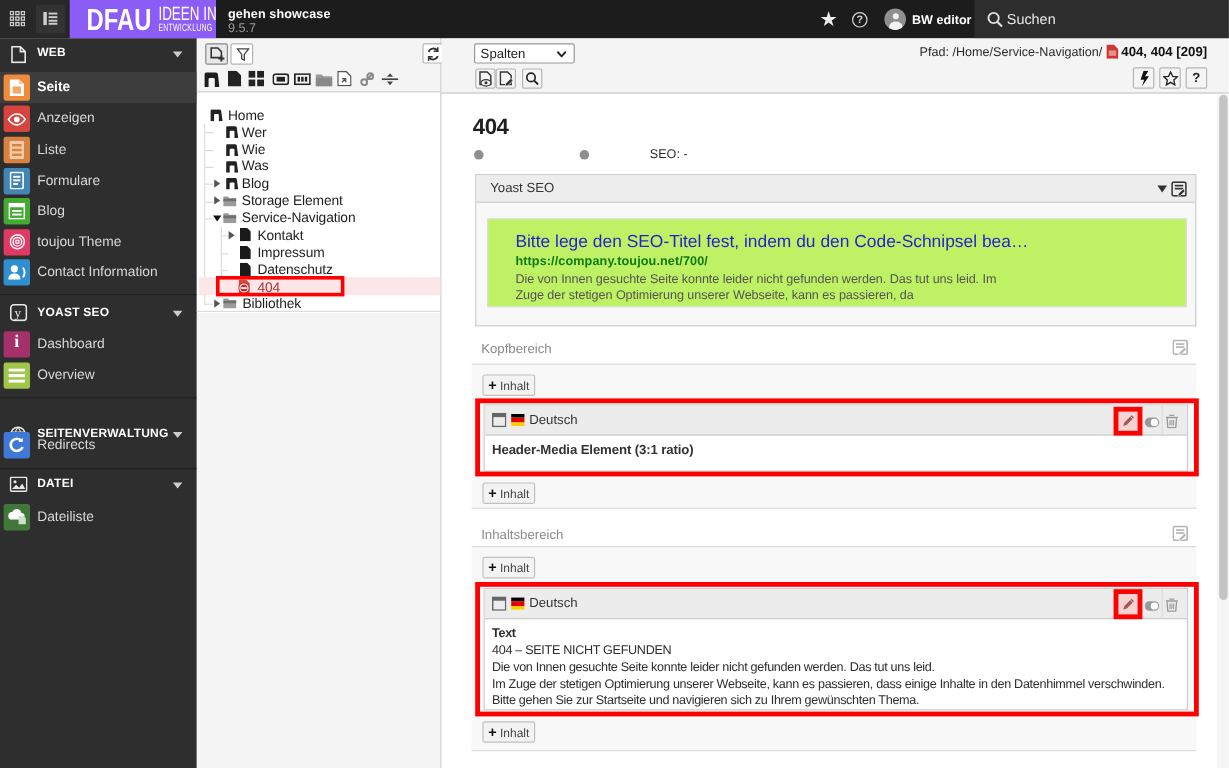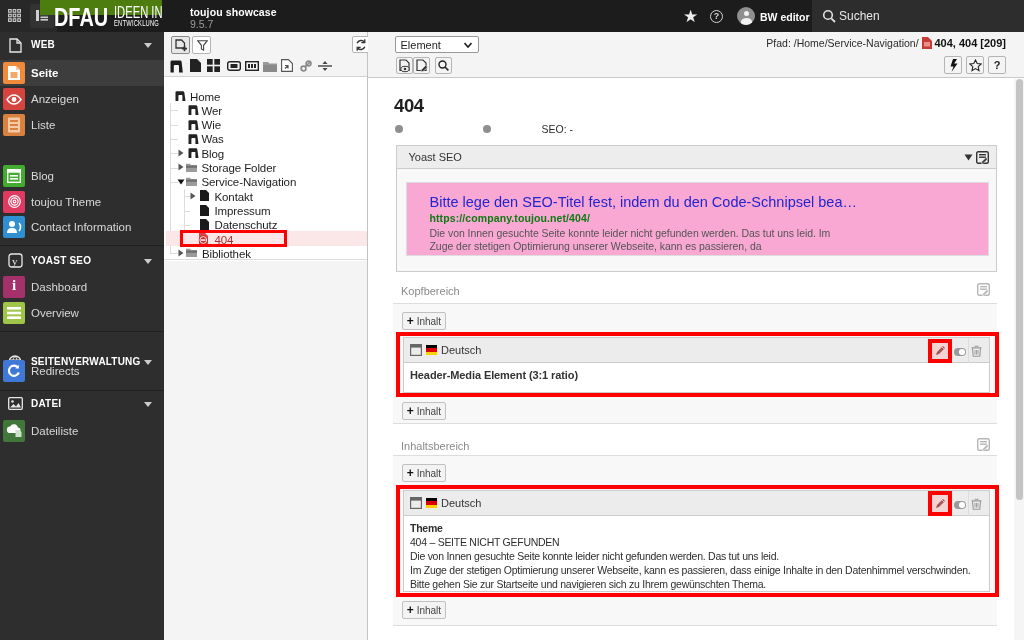--- a/index.html
+++ b/index.html
@@ -2,21 +2,21 @@
 <html><head>
 <meta charset="utf-8">
 <style>
 * { margin:0; padding:0; box-sizing:border-box; }
 html,body { width:1024px; height:640px; overflow:hidden; }
 body { font-family:"Liberation Sans", sans-serif; position:relative; background:#fff; }
 .abs { position:absolute; }
 
 #topbar { position:absolute; left:0; top:0; width:1024px; height:32px; background:#1c1c1c; }
 #tbleft { position:absolute; left:0; top:0; width:57px; height:32px; background:#282828; }
-#tblogo { position:absolute; left:40px; top:0; width:122px; height:15px; background:#4d7c0f; }
+#tblogo { position:absolute; left:58px; top:0; width:122px; height:32px; background:#8b5cf6; }
 #tbsearch { position:absolute; left:812px; top:0; width:212px; height:32px; background:#2d2d2d; }
 .dfau { position:absolute; left:14px; top:3px; font-size:25.5px; font-weight:bold; color:#fff; transform:scaleX(0.78); transform-origin:left top; letter-spacing:0px; }
 .ideen { position:absolute; left:74px; top:0; color:#fff; font-weight:normal;}
 .ideen .l1 { position:absolute; left:0; top:4px; font-size:16px; transform:scaleX(0.70); transform-origin:left top; white-space:nowrap; }
 .ideen .l2 { position:absolute; left:0; top:17.5px; font-size:8.8px; transform:scaleX(0.66); transform-origin:left top; letter-spacing:0.3px; white-space:nowrap; }
 
 #sidebar { position:absolute; left:0; top:32px; width:164px; height:608px; background:#2e2e2e; }
 .mmitem { position:absolute; left:0; width:164px; height:26px; }
 .mmicon { position:absolute; left:3px; top:2px; width:22px; height:22px; border-radius:2px; }
 .mmtext { position:absolute; left:31px; top:0; height:26px; line-height:26px; font-size:11.5px; color:#d8d8d8; white-space:nowrap; }
@@ -73,21 +73,21 @@
         </g>
     </svg>
   </div>
   <div id="tblogo">
     <div class="dfau">DFAU</div>
     <div class="ideen">
         <div class="l1">IDEEN IN</div>
         <div class="l2">ENTWICKLUNG</div>
       </div>
   </div>
-  <div class="abs" style="left:190px;top:6px;font-size:10.5px;font-weight:bold;color:#fff;letter-spacing:0.1px;">toujou showcase</div>
+  <div class="abs" style="left:190px;top:6px;font-size:10.5px;font-weight:bold;color:#fff;letter-spacing:0.1px;">gehen showcase</div>
   <div class="abs" style="left:190px;top:18px;font-size:10.5px;color:#9a9a9a;">9.5.7</div>
   <div class="abs" style="left:683px;top:6px;font-size:17px;color:#ededed;">★</div>
   <div class="abs" style="left:710px;top:9.5px;width:13px;height:13px;border:1.4px solid #d5d5d5;border-radius:50%;color:#d5d5d5;font-size:9px;font-weight:bold;text-align:center;line-height:11px;">?</div>
   <div class="abs" style="left:737px;top:7px;width:18px;height:18px;border-radius:50%;background:#8f8f8f;overflow:hidden;">
     <div class="abs" style="left:6.5px;top:3.5px;width:5.5px;height:5.5px;border-radius:50%;background:#f2f2f2;"></div>
     <div class="abs" style="left:3.5px;top:10.5px;width:11.5px;height:8px;border-radius:50% 50% 0 0;background:#f2f2f2;"></div>
   </div>
   <div class="abs" style="left:760px;top:10.5px;font-size:10.5px;font-weight:bold;color:#fff;">BW editor</div>
   <div id="tbsearch">
     <svg class="abs" style="left:10px;top:9px" width="14" height="14" viewBox="0 0 14 14">
@@ -129,20 +129,31 @@
   <div class="mmitem" style="top:80px;">
     <div class="mmicon" style="background:#d9823f;">
       <svg class="abs" style="left:4px;top:3px" width="14" height="16" viewBox="0 0 14 16">
           <rect x="1" y="0.5" width="12" height="15" rx="1" fill="#f3c9a8"></rect>
           <rect x="3" y="3" width="8" height="2" fill="#d9823f"></rect>
           <rect x="3" y="7" width="8" height="2" fill="#d9823f"></rect>
           <rect x="3" y="11" width="8" height="2" fill="#d9823f"></rect>
         </svg>
     </div>
     <div class="mmtext">Liste</div>
+  </div>
+  <div class="mmitem" style="top:105.5px;">
+    <div class="mmicon" style="background:#4285b7;">
+      <svg class="abs" style="left:5px;top:3.5px" width="12" height="15" viewBox="0 0 12 15">
+          <rect x="0.7" y="0.7" width="10.6" height="13.6" rx="1" fill="none" stroke="#fff" stroke-width="1.4"></rect>
+          <rect x="3" y="3.5" width="6" height="1.6" fill="#fff"></rect>
+          <rect x="3" y="6.5" width="6" height="1.6" fill="#fff"></rect>
+          <rect x="3" y="9.5" width="4" height="1.6" fill="#fff"></rect>
+        </svg>
+    </div>
+    <div class="mmtext">Formulare</div>
   </div>
   <div class="mmitem" style="top:131px;">
     <div class="mmicon" style="background:#43ab30;">
       <svg class="abs" style="left:4px;top:4px" width="14" height="14" viewBox="0 0 14 14">
           <rect x="0.7" y="0.7" width="12.6" height="12.6" fill="none" stroke="#fff" stroke-width="1.4"></rect>
           <rect x="0.7" y="0.7" width="12.6" height="3" fill="#fff"></rect>
           <rect x="3" y="6" width="8" height="1.6" fill="#fff"></rect>
           <rect x="3" y="9" width="8" height="1.6" fill="#fff"></rect>
         </svg>
     </div>
@@ -326,21 +337,21 @@
   <div class="guide" style="left:184px;top:224.5px;width:6px;height:1px;"></div>
   <div class="guide" style="left:184px;top:239px;width:10px;height:1px;"></div>
 
   <div class="abs" style="left:166px;top:231px;width:201px;height:14.5px;background:#fbe7e7;"></div>
 
   <div class="trow" style="left:190px;top:89.5px;">Home</div>
   <div class="trow" style="left:201.5px;top:103.8px;">Wer</div>
   <div class="trow" style="left:201.5px;top:118.1px;">Wie</div>
   <div class="trow" style="left:201.5px;top:132.4px;">Was</div>
   <div class="trow" style="left:201.5px;top:146.7px;">Blog</div>
-  <div class="trow" style="left:201.5px;top:161px;">Storage Folder</div>
+  <div class="trow" style="left:201.5px;top:161px;">Storage Element</div>
   <div class="trow" style="left:201.5px;top:175.3px;">Service-Navigation</div>
   <div class="trow" style="left:214.5px;top:189.6px;">Kontakt</div>
   <div class="trow" style="left:214.5px;top:203.9px;">Impressum</div>
   <div class="trow" style="left:214.5px;top:218.2px;">Datenschutz</div>
   <div class="trow" style="left:214.5px;top:232.5px;color:#b32d2d;">404</div>
   <div class="trow" style="left:202px;top:246.8px;">Bibliothek</div>
 
   <svg class="abs" style="left:175px;top:91px" width="11" height="10" viewBox="0 0 11 10">
       <path d="M0.5 10 V1.2 Q0.5 0.3 1.4 0.3 H8 Q9 0.3 9.3 1.2 L10.5 10 H7.4 V4.8 Q7.4 4 6.6 4 H4.2 Q3.4 4 3.4 4.8 V10 z" fill="#222"></path>
     </svg>
@@ -399,21 +410,21 @@
   <svg class="abs" style="left:197.5px;top:232.5px" width="11" height="12" viewBox="0 0 11 12">
       <path d="M1 0 h6 l3 3 v9 h-9 z" fill="#db4444"></path>
       <circle cx="5.3" cy="7" r="4.6" fill="#c62828"></circle>
       <circle cx="5.3" cy="7" r="3.4" fill="none" stroke="#fff" stroke-width="0.9"></circle>
       <rect x="3" y="6.3" width="4.6" height="1.5" fill="#fff"></rect>
     </svg>
 </div>
 
 <div id="docheader"></div>
 <div class="abs" style="left:394.5px;top:35.5px;width:84px;height:17px;border:1px solid #989898;border-radius:2px;background:#fff;">
-  <div class="abs" style="left:5px;top:2px;font-size:11px;color:#222;">Element</div>
+  <div class="abs" style="left:5px;top:2px;font-size:11px;color:#222;">Spalten</div>
   <svg class="abs" style="right:6px;top:5px" width="8" height="6" viewBox="0 0 8 6">
       <path d="M0.5 1 L4 5 L7.5 1" fill="none" stroke="#222" stroke-width="1.6"></path>
     </svg>
 </div>
 <div class="abs" style="left:368px;top:37px;width:638px;height:14px;font-size:10.5px;color:#2b2b2b;text-align:right;">Pfad: /Home/Service-Navigation/&nbsp;<svg width="10" height="12" viewBox="0 0 10 12" style="vertical-align:-2px">
       <path d="M0 0 h6 l4 4 v8 h-10 z" fill="#c83a36"></path>
       <rect x="2" y="5" width="6" height="4.5" fill="#e8908e"></rect>
     </svg>&nbsp;<b style="font-size:11px;color:#111;">404, 404 [209]</b></div>
 <div class="tbtn" style="left:395.5px;top:56.5px;width:17px;height:17px;border-color:#b5b5b5;background:transparent;">
   <svg class="abs" style="left:2px;top:1px" width="13" height="14" viewBox="0 0 13 14">
@@ -464,23 +475,23 @@
       <svg class="abs" style="right:23px;top:8px" width="9" height="7" viewBox="0 0 9 7">
           <path d="M0.5 0.5 h8 L4.5 6.5 z" fill="#333"></path>
         </svg>
       <svg class="abs" style="right:7px;top:5px" width="13" height="13" viewBox="0 0 13 13">
           <rect x="0.7" y="0.7" width="11.6" height="11.6" rx="1.5" fill="none" stroke="#333" stroke-width="1.4"></rect>
           <rect x="3" y="3" width="7" height="1.4" fill="#333"></rect>
           <rect x="3" y="5.5" width="7" height="1.4" fill="#333"></rect>
           <path d="M6 10.5 l4-4 1.6 1.6 -4 4 -2.1 0.5 z" fill="#333" stroke="#fff" stroke-width="0.5"></path>
         </svg>
     </div>
-    <div class="abs" style="left:9px;top:36px;width:583px;height:74px;border:1px solid #ddd;background:#f9a8d4;">
+    <div class="abs" style="left:9px;top:36px;width:583px;height:74px;border:1px solid #ddd;background:#bef264;">
       <div class="abs" style="left:23px;top:11px;font-size:14.5px;color:#2424cc;white-space:nowrap;">Bitte lege den SEO-Titel fest, indem du den Code-Schnipsel bea…</div>
-      <div class="abs" style="left:23px;top:28.5px;font-size:10.5px;font-weight:bold;color:#0e7a12;letter-spacing:0.1px;">https://company.toujou.net/404/</div>
+      <div class="abs" style="left:23px;top:28.5px;font-size:10.5px;font-weight:bold;color:#0e7a12;letter-spacing:0.1px;">https://company.toujou.net/700/</div>
       <div class="abs" style="left:23px;top:43.5px;font-size:10.5px;color:#545454;line-height:13.6px;letter-spacing:-0.05px;">Die von Innen gesuchte Seite konnte leider nicht gefunden werden. Das tut uns leid. Im<br>Zuge der stetigen Optimierung unserer Webseite, kann es passieren, da</div>
     </div>
   </div>
 
   <div class="abs" style="left:392.5px;top:302.5px;width:604px;height:121.5px;background:#f8f8f8;border-top:1px solid #ddd;border-bottom:1px solid #ddd;"></div>
   <div class="abs" style="left:392.5px;top:454.5px;width:604px;height:171.5px;background:#f8f8f8;border-top:1px solid #ddd;border-bottom:1px solid #ddd;"></div>
 
   <div class="seclabel" style="left:401px;top:284.5px;">Kopfbereich</div>
   <svg class="abs" style="left:977px;top:283px" width="13" height="13" viewBox="0 0 13 13">
       <rect x="0.7" y="0.7" width="11.6" height="11.6" rx="1.5" fill="none" stroke="#b5b5b5" stroke-width="1.4"></rect>
@@ -541,21 +552,21 @@
       <div class="abs" style="left:549.5px;top:10px;width:12px;height:8px;border-radius:4px;background:#999;">
           <div class="abs" style="right:1px;top:1.2px;width:5.6px;height:5.6px;border-radius:50%;background:#fff;"></div>
         </div>
       <div class="abs" style="left:563.5px;top:0;width:1px;height:25px;background:#dcdcdc;"></div>
       <svg class="abs" style="left:567px;top:7px" width="11" height="12" viewBox="0 0 11 12">
           <path d="M1.5 3 h8 l-0.7 8.3 h-6.6 z M3.5 1.2 h4 M0.5 2.8 h10" fill="none" stroke="#999" stroke-width="1.1"></path>
           <path d="M4 5 v4.5 M5.5 5 v4.5 M7 5 v4.5" stroke="#999" stroke-width="0.9"></path>
         </svg>
     </div>
     <div class="abs" style="left:6px;top:30px;font-size:10.5px;color:#2e2e2e;line-height:14px;letter-spacing:-0.26px;white-space:nowrap;">
-      <b>Theme</b><br>404 – SEITE NICHT GEFUNDEN<br>Die von Innen gesuchte Seite konnte leider nicht gefunden werden. Das tut uns leid.<br>Im Zuge der stetigen Optimierung unserer Webseite, kann es passieren, dass einige Inhalte in den Datenhimmel verschwinden.<br>Bitte gehen Sie zur Startseite und navigieren sich zu Ihrem gewünschten Thema.
+      <b>Text</b><br>404 – SEITE NICHT GEFUNDEN<br>Die von Innen gesuchte Seite konnte leider nicht gefunden werden. Das tut uns leid.<br>Im Zuge der stetigen Optimierung unserer Webseite, kann es passieren, dass einige Inhalte in den Datenhimmel verschwinden.<br>Bitte gehen Sie zur Startseite und navigieren sich zu Ihrem gewünschten Thema.
     </div>
   </div>
   <div class="btn-inhalt" style="left:402px;top:600.5px;"><b style="font-size:12px;color:#111;">+</b> Inhalt</div>
 </div>
 
 <div class="redrect" style="left:180px;top:230px;width:107px;height:16.5px;border-width:3.5px;"></div>
 
 <div class="redrect" style="left:396px;top:331.5px;width:602.5px;height:65.5px;"></div>
 <div class="redrect" style="left:928px;top:338.5px;width:23.5px;height:24.5px;background:#f4d3d3;">
   <svg class="abs" style="left:2.5px;top:2.5px" width="11" height="11" viewBox="0 0 11 11">

